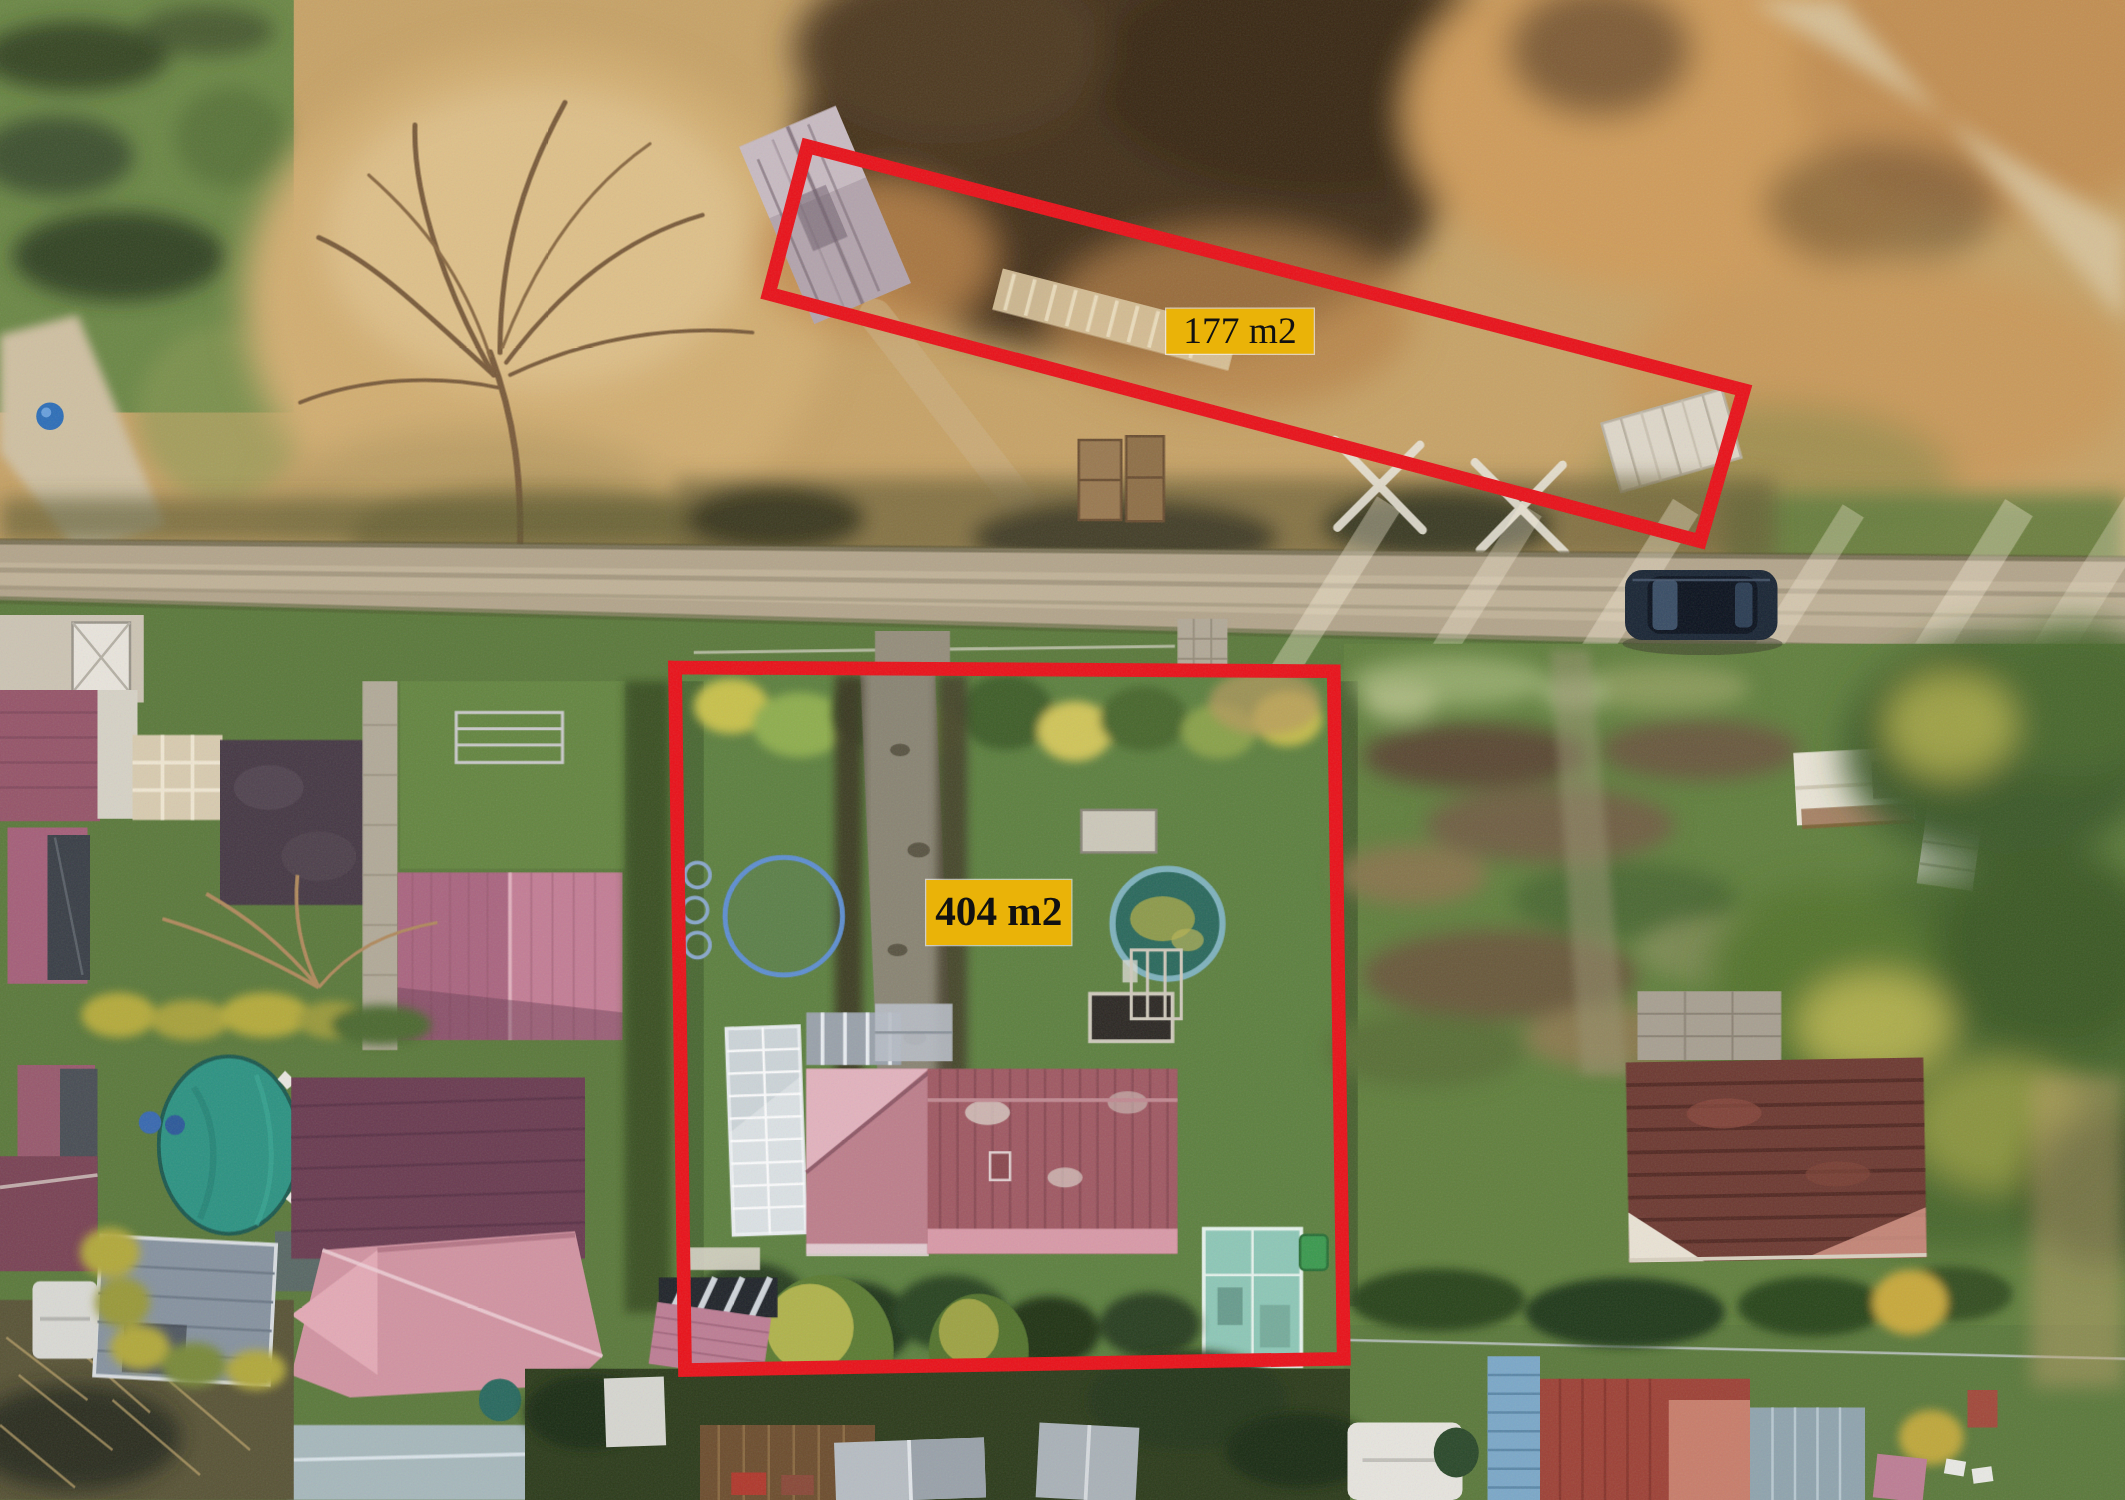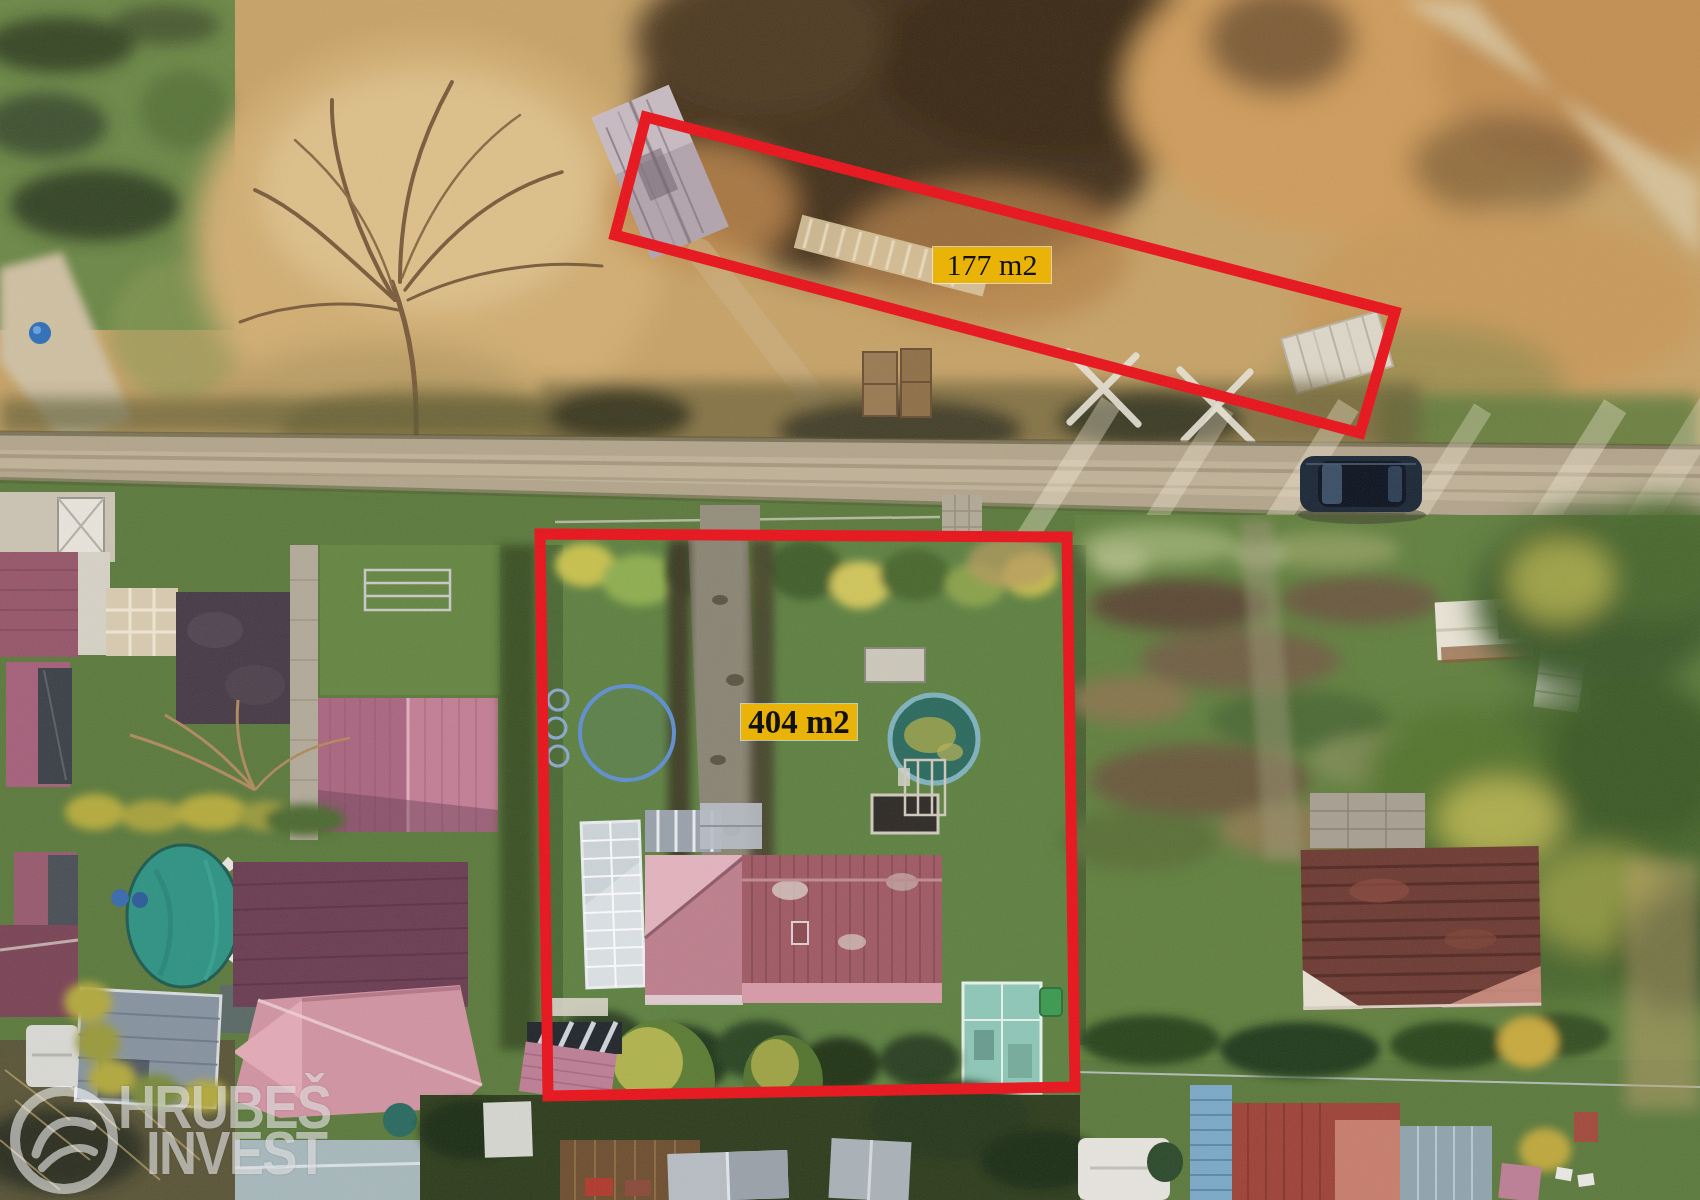--- a/index.html
+++ b/index.html
@@ -4,21 +4,21 @@
 <style>
   html,body{margin:0;padding:0;background:#222;}
   .stage{position:relative;width:1700px;height:1200px;overflow:hidden;
          font-family:"Liberation Sans",sans-serif;}
   .stage svg.scene{position:absolute;left:0;top:0;width:1700px;height:1200px;display:block;}
   .plot-label{position:absolute;background:#eab308;color:#111111;
 , text-align:center;
               font-family:"Liberation Serif",serif;display:flex;align-items:center;justify-content:center;
               box-shadow:0 0 0 1px rgba(255,255,255,0.6);}
   #label-177{left:933px;top:247px;width:118px;height:36px;font-size:30px;font-weight:400;}
-  #label-404{left:741px;top:704px;width:116px;height:36px;font-size:33px;font-weight:700;}
+  #label-404{left:741px;top:704px;width:116px;height:52px;font-size:33px;font-weight:700;}
   .watermark{position:absolute;left:6px;top:1082px;display:flex;align-items:flex-start;
              color:rgba(255,255,255,0.55);pointer-events:none;}
   .watermark .logo{width:116px;height:116px;flex:0 0 auto;}
   .wm-text{margin-left:-4px;margin-top:2px;font-weight:700;line-height:46px;
            text-shadow:0 0 2px rgba(40,40,40,0.25);}
   .wm-line{font-size:62px;letter-spacing:-2px;transform:scaleX(0.85);transform-origin:left top;
            display:block;white-space:nowrap;}
   .wm-line2{margin-left:28px;}
 </style>
 </head>
@@ -633,25 +633,14 @@
     <polygon points="646,117 1395,312 1360,433 615,235"></polygon>
     <polygon points="540,534 1067,537 1075,1087 548,1096"></polygon>
   </g>
 
   <rect width="1700" height="1200" filter="url(#noise)" opacity="0.10"></rect>
 </svg>
 
 <div class="plot-label" id="label-177">177 m2</div>
 <div class="plot-label" id="label-404">404 m2</div>
 
-<div class="watermark">
-  <svg class="logo" viewBox="0 0 116 116">
-    <circle cx="58" cy="58" r="49" fill="none" stroke="rgba(255,255,255,0.55)" stroke-width="10"></circle>
-    <path d="M30,72 C38,44 58,32 86,44" fill="none" stroke="rgba(255,255,255,0.55)" stroke-width="9" stroke-linecap="round"></path>
-    <path d="M36,86 C54,66 74,62 88,70" fill="none" stroke="rgba(255,255,255,0.55)" stroke-width="8" stroke-linecap="round"></path>
-  </svg>
-  <div class="wm-text">
-    <span class="wm-line">HRUBEŠ</span>
-    <span class="wm-line wm-line2">INVEST</span>
-  </div>
+
 </div>
 
-</div>
-
 </body></html>

